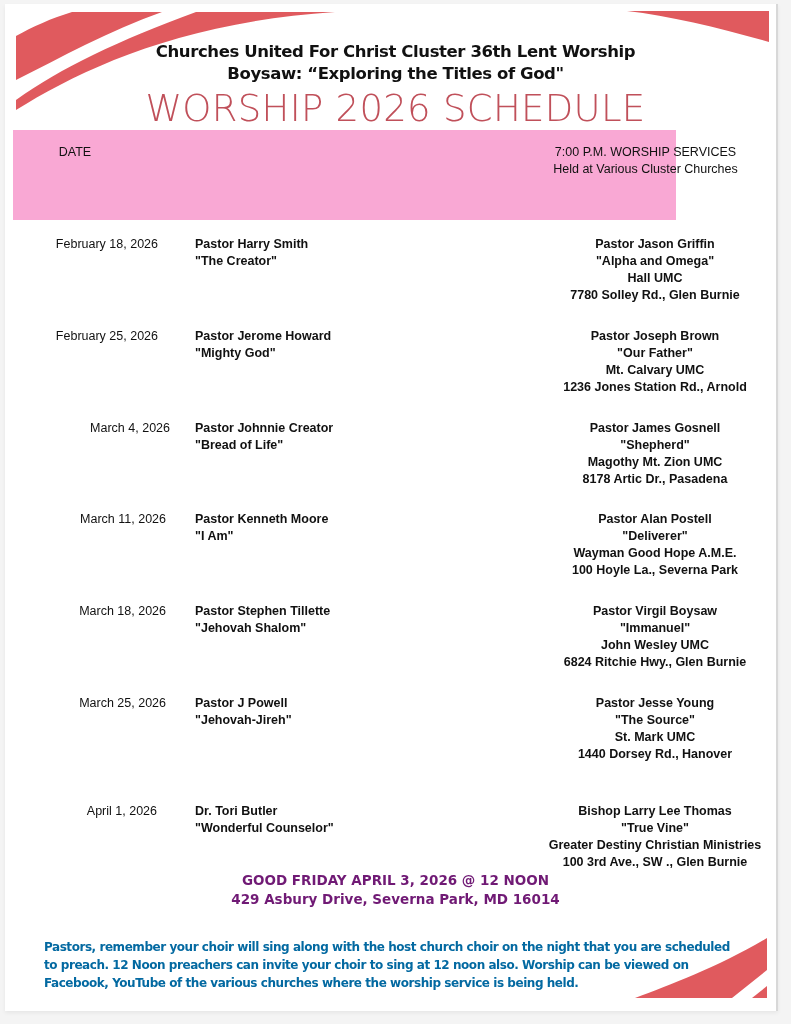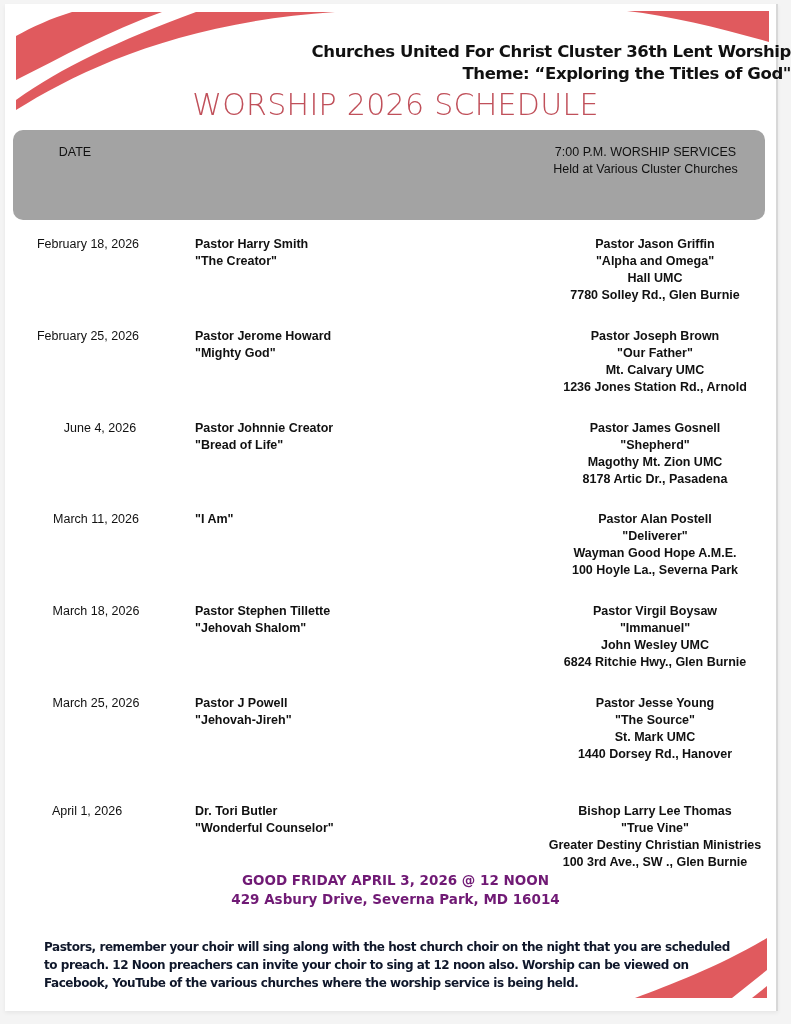--- a/index.html
+++ b/index.html
@@ -30,52 +30,51 @@
       left: 0;
       top: 0;
       width: 791px;
       height: 1024px;
       pointer-events: none;
     }
     .header-title {
       position: absolute;
       left: 0;
       width: 791px;
-      text-align: right;
+      text-align: center;
       font-family: "DejaVu Sans", sans-serif;
       font-weight: bold;
       font-size: 16.5px;
       letter-spacing: -0.4px;
       color: #111;
     }
     #title1 { top: 42px; }
     #title2 { top: 64px; }
     .schedule-title {
       position: absolute;
       left: 0;
       width: 791px;
       top: 87px;
       text-align: center;
       font-family: "DejaVu Sans", sans-serif;
       font-weight: 300;
-      font-size: 30px;
+      font-size: 37px;
       letter-spacing: 0.3px;
       color: #c0505a;
       -webkit-text-stroke: 0px;
     }
     .table-header {
       position: absolute;
       left: 13px;
       top: 130px;
-      width: 752px;
+      width: 663px;
       height: 90px;
-      background: #a3a3a3;
+      background: #f9a8d4;
       font-size: 12.5px;
       color: #111;
-      border-radius: 10px;
     }
     .th {
       position: absolute;
       top: 14px;
       text-align: center;
       line-height: 17px;
       font-family: "Liberation Sans", sans-serif;
     }
     .th-date { left: 37px; width: 50px; }
     .th-noon { left: 195px; width: 260px; }
@@ -88,21 +87,21 @@
       width: 791px;
       font-size: 12.5px;
       line-height: 17px;
       font-family: "Liberation Sans", sans-serif;
       color: #111;
     }
     .cell-date {
       position: absolute;
       left: 18px;
       width: 140px;
-      text-align: center;
+      text-align: right;
     }
     .cell-noon {
       position: absolute;
       left: 195px;
       width: 290px;
       text-align: left;
     }
     .cell-evening {
       position: absolute;
       left: 510px;
@@ -129,42 +128,42 @@
     .footer-note {
       position: absolute;
       left: 44px;
       top: 938px;
       width: 690px;
       font-family: "DejaVu Sans", sans-serif;
       font-weight: bold;
       font-size: 12px;
       line-height: 18px;
       letter-spacing: -0.45px;
-      color: #0f172a;
+      color: #0369a1;
     }
   </style>
 </head>
 <body>
 
 <div class="page"></div>
 
 <svg class="deco" viewBox="0 0 791 1024" xmlns="http://www.w3.org/2000/svg">
 
   <path d="M16 36 L16 80 C 60 58, 110 30, 162 12 L 72 12 C 52 18, 32 27, 16 36 Z" fill="#e05a5e"></path>
 
   <path d="M16 100 L16 110 C 80 70, 180 22, 335 12 L 196 12 C 120 40, 60 68, 16 100 Z" fill="#e05a5e"></path>
 
   <path d="M627 11 L769 11 L769 42 C 720 28, 670 16, 627 11 Z" fill="#e05a5e"></path>
 
   <path d="M635 998 L732 998 L767 970 L767 938 C 720 966, 670 985, 635 998 Z" fill="#e05a5e"></path>
   <path d="M752 998 L767 998 L767 986 Z" fill="#e05a5e"></path>
 </svg>
 
 <div id="title1" class="header-title">Churches United For Christ Cluster 36th Lent Worship</div>
-<div id="title2" class="header-title">Theme: “Exploring the Titles of God"</div>
+<div id="title2" class="header-title">Boysaw: “Exploring the Titles of God"</div>
 <div class="schedule-title">WORSHIP 2026 SCHEDULE</div>
 
 <div class="table-header">
   <div class="th th-date">DATE</div>
   <div class="th th-evening">
     <span>7:00 P.M. WORSHIP SERVICES</span>
     <span>Held at Various Cluster Churches</span>
   </div>
 </div>
 
@@ -191,36 +190,37 @@
     </div>
     <div class="cell-evening">
       <span class="pastor">Pastor Joseph Brown</span>
       <span class="pastor">"Our Father"</span>
       <span class="pastor">Mt. Calvary UMC</span>
       <span class="pastor">1236 Jones Station Rd., Arnold</span>
     </div>
   </div>
 
   <div class="row" style="top:420px">
-    <div class="cell-date" style="left:30px">June 4, 2026</div>
+    <div class="cell-date" style="left:30px">March 4, 2026</div>
     <div class="cell-noon">
       <span class="pastor">Pastor Johnnie Creator</span>
       <span class="pastor">"Bread of Life"</span>
     </div>
     <div class="cell-evening">
       <span class="pastor">Pastor James Gosnell</span>
       <span class="pastor">"Shepherd"</span>
       <span class="pastor">Magothy Mt. Zion UMC</span>
       <span class="pastor">8178 Artic Dr., Pasadena</span>
     </div>
   </div>
 
   <div class="row" style="top:511px">
     <div class="cell-date" style="left:26px">March 11, 2026</div>
     <div class="cell-noon">
+      <span class="pastor">Pastor Kenneth Moore</span>
       <span class="pastor">"I Am"</span>
     </div>
     <div class="cell-evening">
       <span class="pastor">Pastor Alan Postell</span>
       <span class="pastor">"Deliverer"</span>
       <span class="pastor">Wayman Good Hope A.M.E.</span>
       <span class="pastor">100 Hoyle La., Severna Park</span>
     </div>
   </div>
 

